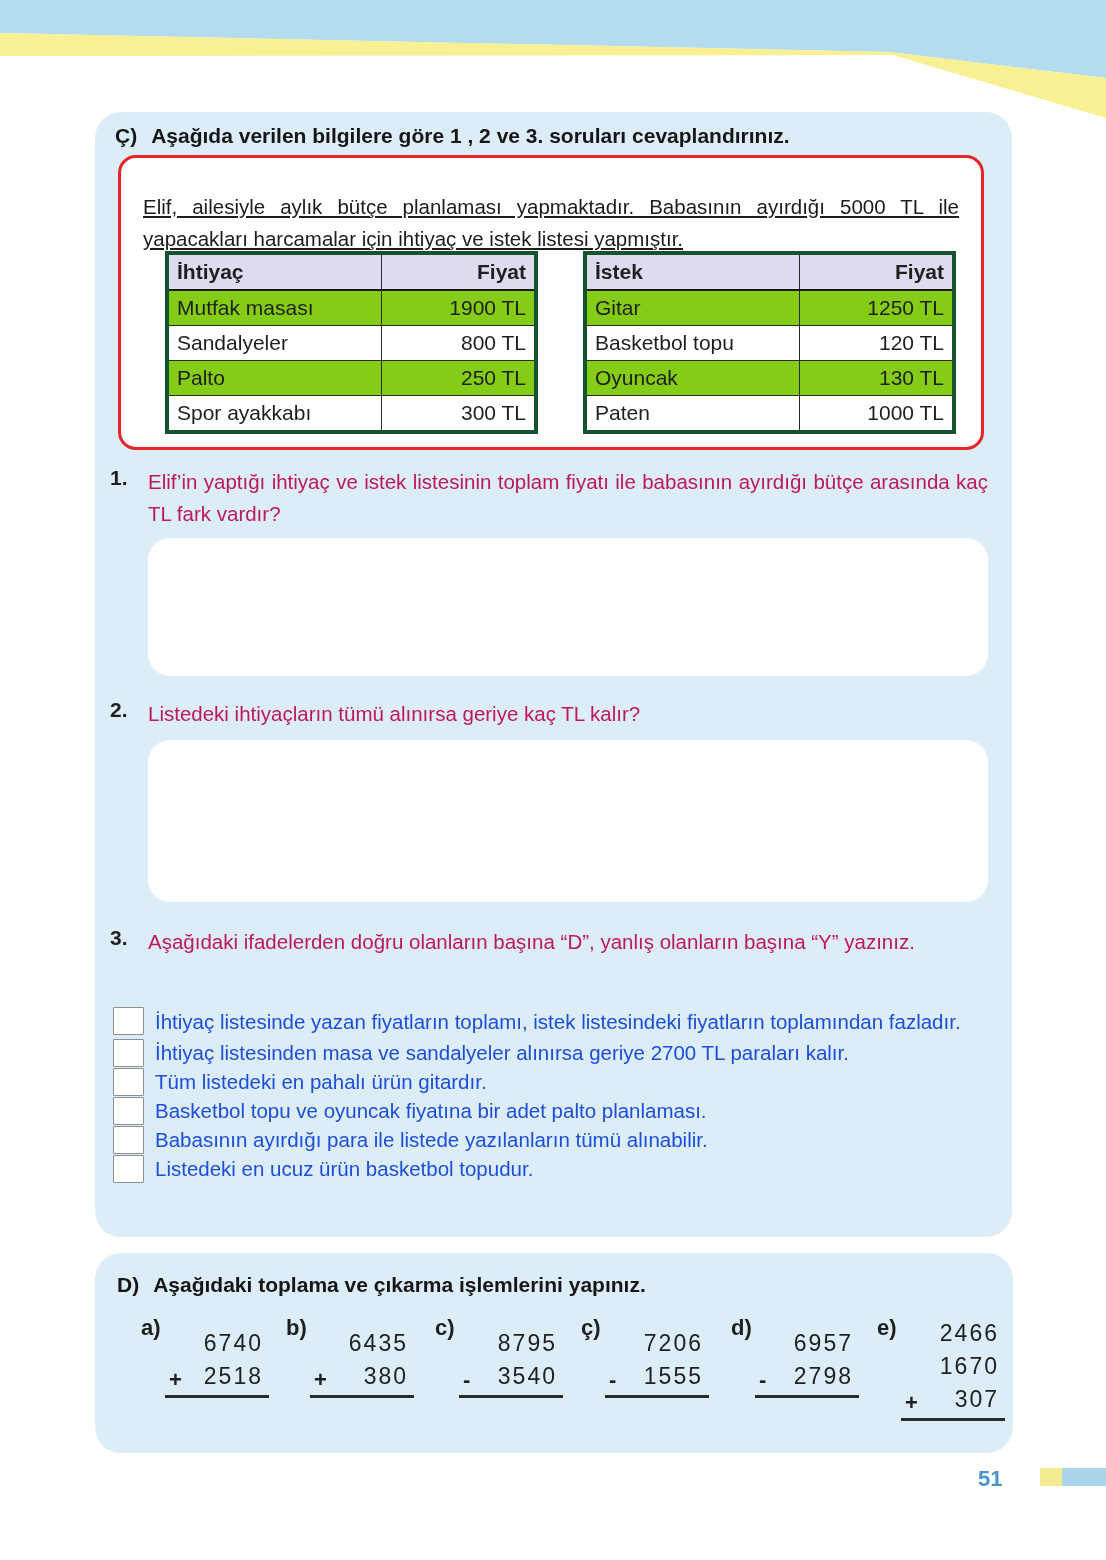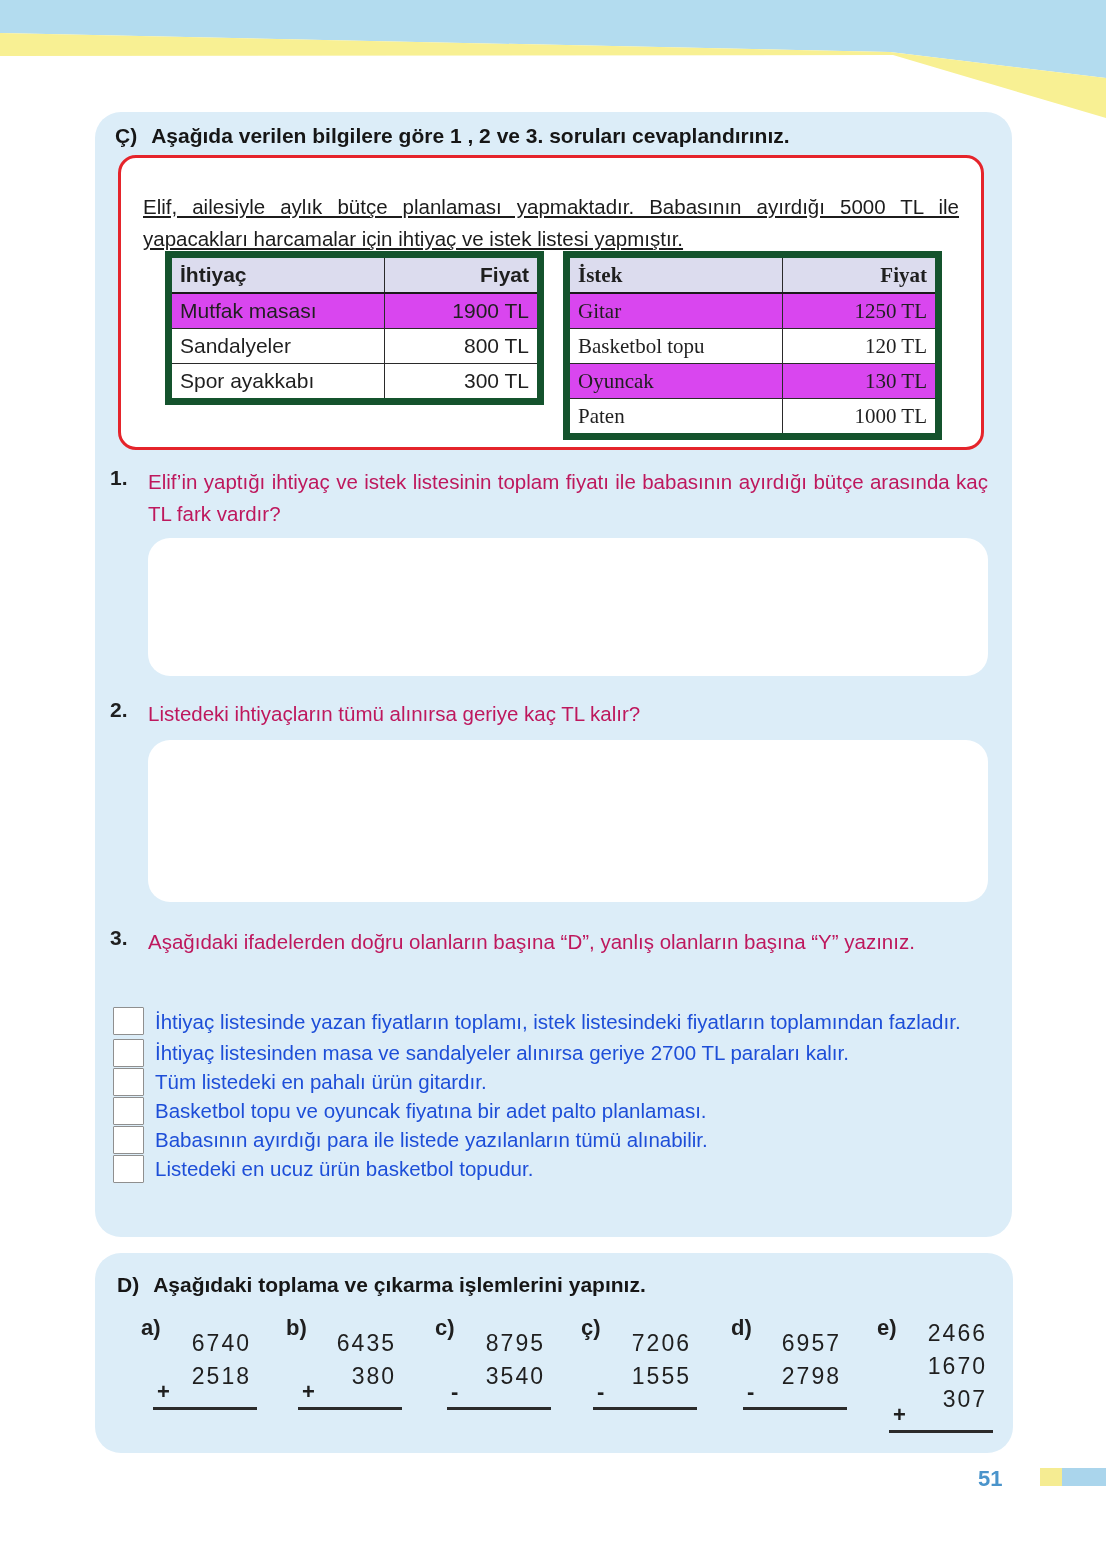--- a/index.html
+++ b/index.html
@@ -21,29 +21,29 @@
     position:absolute;left:23px;top:43px;width:860px;height:289px;
     background:#ffffff;border:3px solid #e5242b;border-radius:18px;
   }
   .info-text{
     position:absolute;left:22px;top:12px;width:816px;
     font-size:20.5px;line-height:32px;text-align:justify;color:#1c1c1c;text-decoration:underline;
   }
   
   .price-table{position:absolute;top:93px;border-collapse:collapse;font-size:21px;}
   .price-table.needs{left:44px;}
-  .price-table.wants{left:442px;font-family:Liberation Serif, serif;}
+  .price-table.wants{left:462px;}
   .price-table th,.price-table td{
     border:1px solid #2a2a2a;height:34px;padding:0 8px;white-space:nowrap;
   }
-  .price-table{border:7px solid #14532d;}
+  .price-table{border:4px solid #14532d;}
   .price-table th{background:#dcdcee;font-weight:bold;border-bottom:2px solid #1a1a1a;}
   .price-table .c-item{width:196px;text-align:left;}
   .price-table .c-price{width:136px;text-align:right;}
-  .price-table tr.alt td{background:#d946ef;}
+  .price-table tr.alt td{background:#84cc16;}
   
   .question{position:absolute;left:15px;width:878px;}
   .q-num{position:absolute;left:0;top:0;font-weight:bold;font-size:21px;}
   .q-text{margin-left:38px;width:840px;font-size:20.5px;line-height:32px;text-align:justify;color:#be185d;}
   .q1{top:354px;}
   .q2{top:586px;}
   .q3{top:814px;}
   .answer-box{position:absolute;left:53px;width:840px;background:#ffffff;border-radius:22px;}
   .answer-box.a1{top:426px;height:138px;}
   .answer-box.a2{top:628px;height:162px;}
@@ -53,22 +53,22 @@
   .statement.wrap2{line-height:31px;margin-bottom:1px;}
   .statement .box{
     position:absolute;left:0;top:1px;width:29px;height:26px;
     background:#ffffff;border:1px solid #8f8f8f;border-radius:1px;
   }
   .statement .stext{display:block;text-align:justify;}
   
   .problems{position:absolute;left:0;top:62px;width:100%;height:120px;}
   .problem{position:absolute;width:130px;}
   .p-label{position:absolute;left:0;top:0;font-weight:bold;font-size:22px;}
-  .p-body{margin-left:12px;margin-top:12px;width:104px;position:relative;
-          border-bottom:3px solid #2b2b2b;padding-bottom:14px;}
+  .p-body{margin-left:24px;margin-top:12px;width:104px;position:relative;
+          border-bottom:3px solid #2b2b2b;padding-bottom:2px;}
   .p-body.tall{margin-top:2px;}
   .p-num{display:block;text-align:right;font-size:23px;line-height:33px;padding-right:6px;letter-spacing:2px;}
   .p-op{position:absolute;left:4px;bottom:2px;font-size:22px;font-weight:bold;}
   
   .page-num{position:absolute;left:978px;top:1466px;width:34px;
             font-size:22px;font-weight:bold;color:#4a94cb;}
   .foot-sq{position:absolute;top:1468px;height:18px;}
   .foot-sq.yellow{left:1040px;width:22px;background:#f5ec92;}
   .foot-sq.blue{left:1062px;width:44px;background:#aad5ec;}
 </style>
@@ -97,20 +97,24 @@
         <th class="c-price">Fiyat</th>
       </tr>
       <tr class="alt">
         <td class="c-item">Mutfak masası</td>
         <td class="c-price">1900 TL</td>
       </tr>
       <tr>
         <td class="c-item">Sandalyeler</td>
         <td class="c-price">800 TL</td>
       </tr>
+      <tr class="alt">
+        <td class="c-item">Palto</td>
+        <td class="c-price">250 TL</td>
+      </tr>
       <tr>
         <td class="c-item">Spor ayakkabı</td>
         <td class="c-price">300 TL</td>
       </tr>
     </tbody>
       </table>
 
     <table class="price-table wants">
       <tbody>
           <tr>

